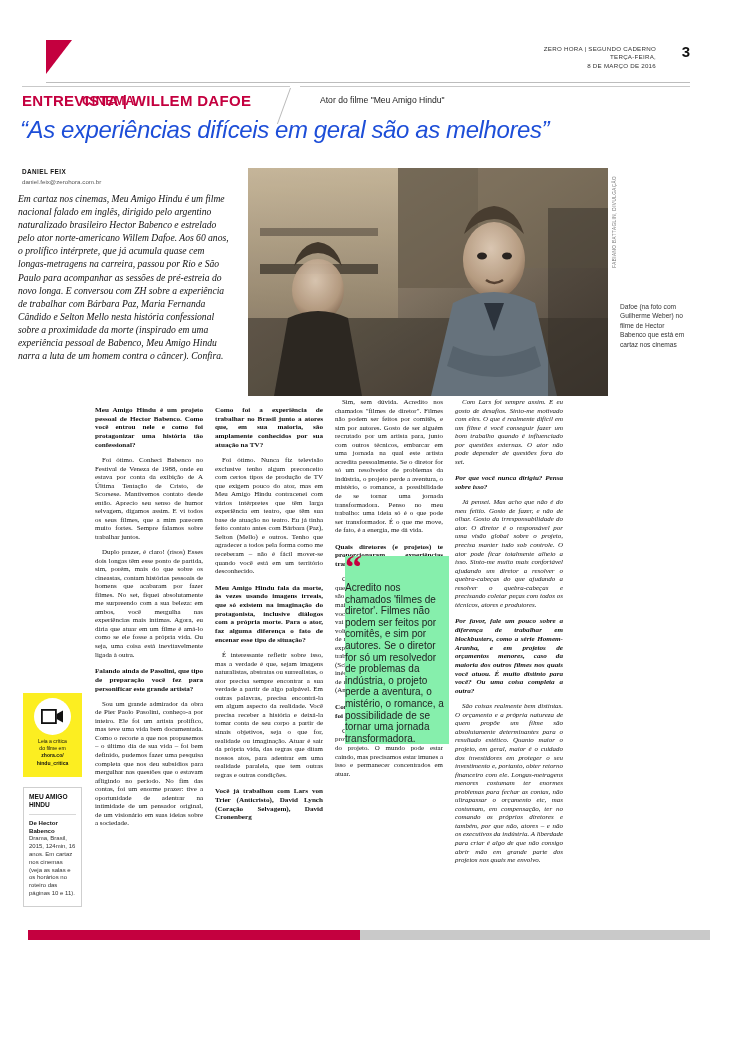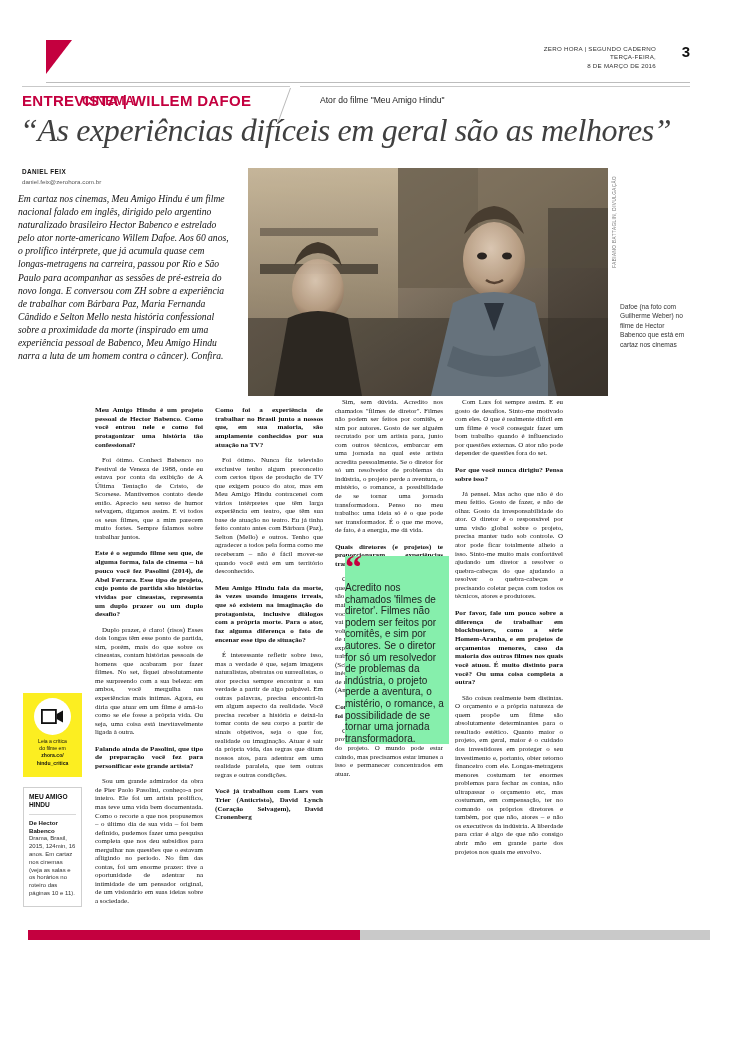--- a/index.html
+++ b/index.html
@@ -28,22 +28,22 @@
       font-weight:bold;font-size:15px;color:#c4003f;letter-spacing:.3px;}
   .slash-line{position:absolute;left:290px;top:88px;width:1px;height:36px;background:#b9b9b9;
       transform:skewX(-20deg);transform-origin:top;}
   .subject{position:absolute;left:320px;top:95px;font-family:"Liberation Sans",sans-serif;
       font-size:8.6px;color:#222;}
   .rule-k{position:absolute;left:22px;top:86px;width:268px;height:1px;background:#c9c9c9;}
   .rule-k2{position:absolute;left:300px;top:86px;width:390px;height:1px;background:#c9c9c9;}
 
   
   .headline{position:absolute;left:20px;top:112px;width:700px;
-      font-family:Liberation Serif, serif;font-style:italic;font-weight:normal;
-      font-size:32px;line-height:36px;letter-spacing:-.4px;color:#404040;}
+      font-family:Liberation Sans, sans-serif;font-style:italic;font-weight:normal;
+      font-size:24px;line-height:36px;letter-spacing:-.4px;color:#1d4ed8;}
 
   
   .byline{position:absolute;left:22px;top:168px;font-family:"Liberation Sans",sans-serif;
       font-weight:bold;font-size:6.4px;letter-spacing:.4px;color:#111;}
   .bymail{position:absolute;left:22px;top:178px;font-family:"Liberation Sans",sans-serif;
       font-size:6.2px;color:#555;}
 
   
   .lede{position:absolute;left:18px;top:192px;width:212px;
       font-family:"Liberation Serif",serif;font-style:italic;font-size:9.6px;
@@ -57,21 +57,21 @@
       font-family:"Liberation Sans",sans-serif;font-size:4.6px;letter-spacing:.45px;
       color:#777;writing-mode:vertical-rl;transform:rotate(180deg);
       white-space:nowrap;}
   .caption{position:absolute;left:620px;top:302px;width:72px;
       font-family:"Liberation Sans",sans-serif;font-size:6.6px;line-height:9.4px;color:#333;}
 
   
   .cols{position:absolute;left:95px;top:398px;width:600px;height:510px;}
   .col{position:absolute;top:0;width:108px;font-size:6.95px;line-height:8.55px;
        text-align:justify;color:#111;}
-  .c1{left:0;}  .c2{left:120px;} .c3{left:240px;} .c4{left:360px;} .c5{left:480px;}
+  .c1{left:0;}  .c2{left:120px;} .c3{left:240px;} .c4{left:360px;font-style:italic;} .c5{left:480px;}
   .col p{margin:0 0 6.5px 0;text-indent:7px;}
   .col p.q{font-family:"Liberation Serif",serif;font-weight:bold;text-indent:0;
            font-size:7.15px;line-height:8.7px;margin-top:8px;}
 
   
   .pull{position:absolute;left:345px;top:556px;width:104px;
       font-family:"Liberation Sans",sans-serif;font-size:10px;line-height:11.6px;
       color:#222;background:#86efac;z-index:5;padding-top:26px;}
   .quote-mark{position:absolute;left:345px;top:555px;font-family:"Liberation Serif",serif;
       font-weight:bold;font-size:34px;line-height:24px;color:#c4003f;z-index:6;}
@@ -194,27 +194,26 @@
     <div class="it">MEU AMIGO HINDU</div>
     <div class="divider"></div>
     <div class="dir">De Hector Babenco</div>
     <div class="meta">Drama, Brasil, 2015, 124min, 16 anos. Em cartaz nos cinemas (veja as salas e os horários no roteiro das páginas 10 e 11).</div>
   </div>
 
   <div class="cols">
     <div class="col c1">
         <p class="q">Meu Amigo Hindu é um projeto pessoal de Hector Babenco. Como você entrou nele e como foi protagonizar uma história tão confessional?</p>
         <p>Foi ótimo. Conheci Babenco no Festival de Veneza de 1988, onde eu estava por conta da exibição de A Última Tentação de Cristo, de Scorsese. Mantivemos contato desde então. Aprecio seu senso de humor selvagem, digamos assim. E vi todos os seus filmes, que a mim parecem muito fortes. Sempre falamos sobre trabalhar juntos.</p>
-        <p class="q">Este é o segundo filme seu que, de alguma forma, fala de cinema – há pouco você fez Pasolini (2014), de Abel Ferrara. Esse tipo de projeto, cujo ponto de partida são histórias vividas por cineastas, representa um duplo prazer ou um duplo desafio?</p>
         <p>Duplo prazer, é claro! (risos) Esses dois longas têm esse ponto de partida, sim, porém, mais do que sobre os cineastas, contam histórias pessoais de homens que acabaram por fazer filmes. No set, fiquei absolutamente me surpreendo com a sua beleza: em ambos, você mergulha nas experiências mais íntimas. Agora, eu diria que atuar em um filme é amá-lo como se ele fosse a própria vida. Ou seja, uma coisa está inevitavelmente ligada à outra.</p>
         <p class="q">Falando ainda de Pasolini, que tipo de preparação você fez para personificar este grande artista?</p>
         <p>Sou um grande admirador da obra de Pier Paolo Pasolini, conheço-a por inteiro. Ele foi um artista prolífico, mas teve uma vida bem documentada. Como o recorte a que nos propusemos – o último dia de sua vida – foi bem definido, pudemos fazer uma pesquisa completa que nos deu subsídios para mergulhar nas questões que o estavam afligindo no período. No fim das contas, foi um enorme prazer: tive a oportunidade de adentrar na intimidade de um pensador original, de um visionário em suas ideias sobre a sociedade.</p>
       </div>
     <div class="col c2">
-        <p class="q">Como foi a experiência de trabalhar no Brasil junto a nossos que, em sua maioria, são amplamente conhecidos por sua atuação na TV?</p>
+        <p class="q">Como foi a experiência de trabalhar no Brasil junto a atores que, em sua maioria, são amplamente conhecidos por sua atuação na TV?</p>
         <p>Foi ótimo. Nunca fiz televisão exclusive tenho algum preconceito com certos tipos de produção de TV que exigem pouco do ator, mas em Meu Amigo Hindu contracenei com vários intérpretes que têm larga experiência em teatro, que têm sua base de atuação no teatro. Eu já tinha feito contato antes com Bárbara (Paz), Selton (Mello) e outros. Tenho que agradecer a todos pela forma como me receberam – não é fácil mover-se quando você está em um território desconhecido.</p>
         <p class="q">Meu Amigo Hindu fala da morte, às vezes usando imagens irreais, que só existem na imaginação do protagonista, inclusive diálogos com a própria morte. Para o ator, faz alguma diferença o fato de encenar esse tipo de situação?</p>
         <p>É interessante refletir sobre isso, mas a verdade é que, sejam imagens naturalistas, abstratas ou surrealistas, o ator precisa sempre encontrar a sua verdade a partir de algo palpável. Em outras palavras, precisa encontrá-la em algum aspecto da realidade. Você precisa receber a história e deixá-la tomar conta de seu corpo a partir de sinais objetivos, seja o que for, realidade ou imaginação. Atuar é sair da própria vida, das regras que ditam nossos atos, para adentrar em uma realidade paralela, que tem outras regras e outras condições.</p>
         <p class="q">Você já trabalhou com Lars von Trier (Anticristo), David Lynch (Coração Selvagem), David Cronenberg</p>
       </div>
     <div class="col c3">
         <p>Sim, sem dúvida. Acredito nos chamados "filmes de diretor". Filmes não podem ser feitos por comitês, e sim por autores. Gosto de ser alguém recrutado por um artista para, junto com outros técnicos, embarcar em uma jornada na qual este artista acredita pessoalmente. Se o diretor for só um resolvedor de problemas da indústria, o projeto perde a aventura, o mistério, o romance, a possibilidade de se tornar uma jornada transformadora. Penso no meu trabalho: uma ideia só é o que pode ser transformador. É o que me move, de fato, é a energia, me dá vida.</p>
         <p class="q">Quais diretores (e projetos) te proporcionaram experiências transformadoras?</p>
         <p>Olha, não é fácil responder. Eu diria que as experiências difíceis em geral são as melhores. São aquelas com maior potencial transformador. Se você olhar para a minha filmografia, vai ver que há cineastas com os quais voltei a trabalhar, e voltei de novo, e de novo, o que significa que gostei da experiência. Com Abel (Ferrara), eu trabalhei cinco vezes. Com Paul (Schraeder) foram seis, contando (o inédito) Dog Eat Dog, que acabamos de rodar. Com Lars (Von Trier) e Wes (Anderson) foram três.</p>
         <p class="q">Com Lars von Brasil, o trabalho foi sempre tranquilo?</p>

